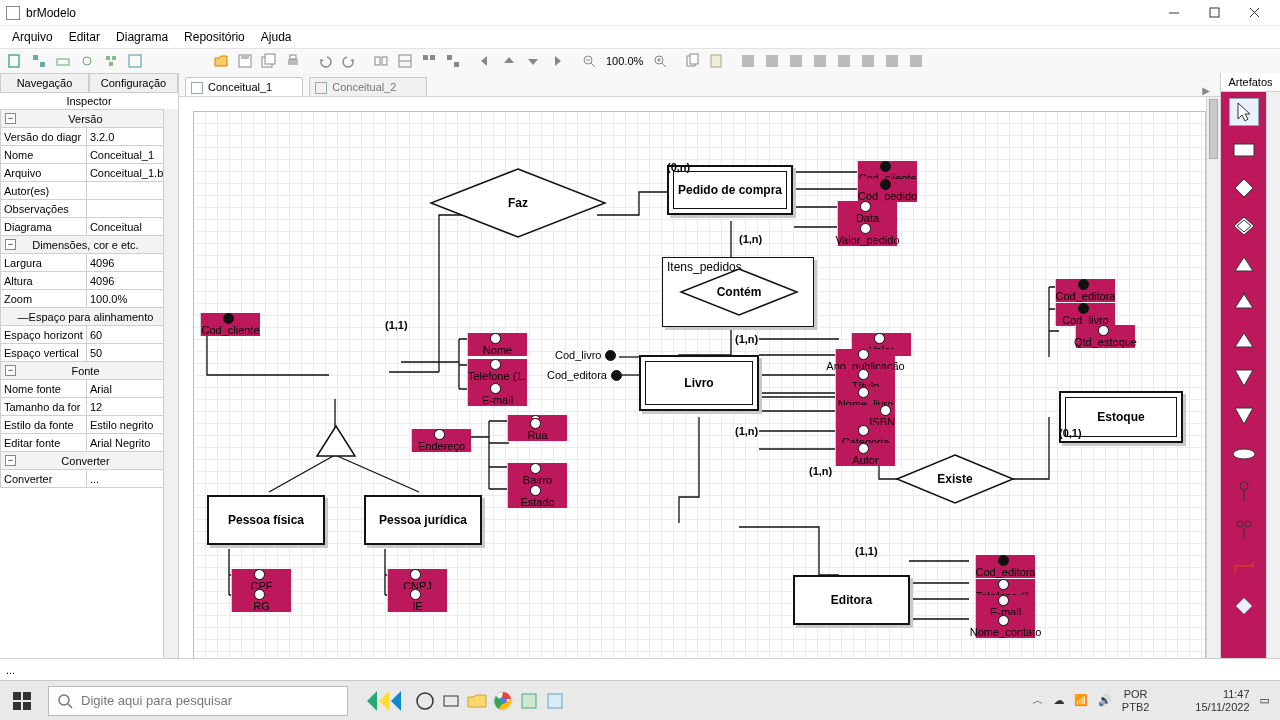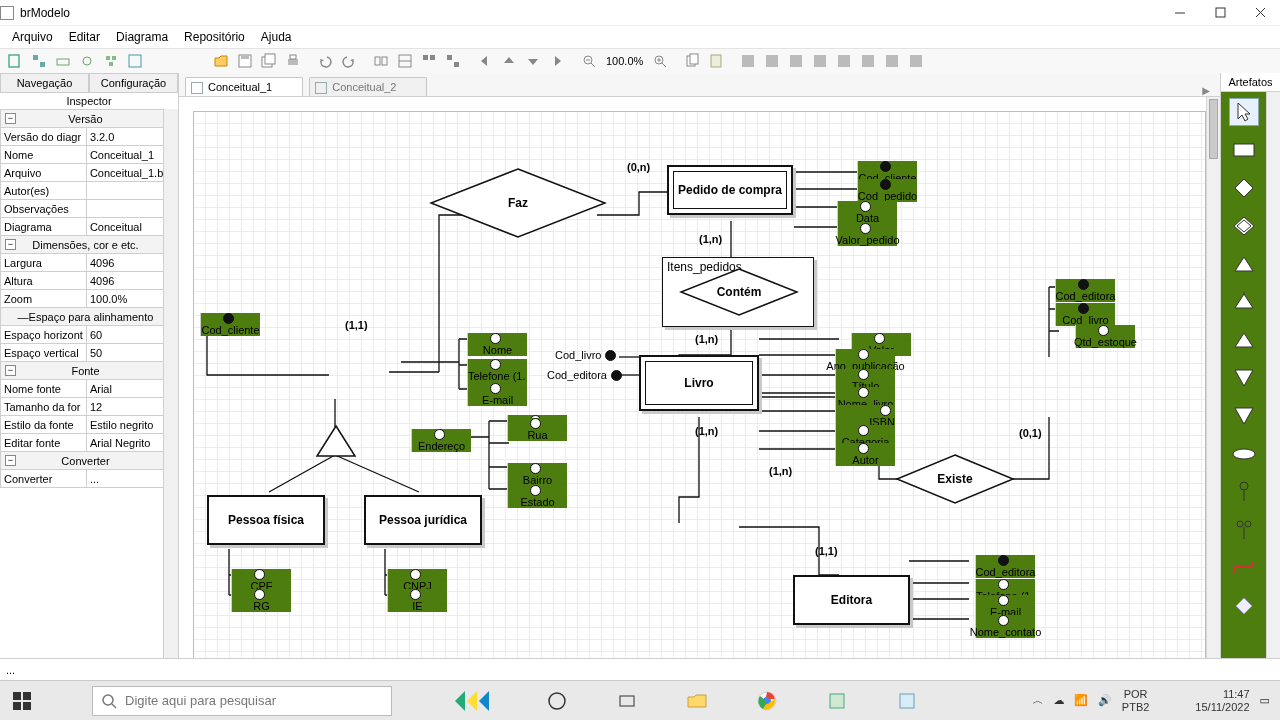--- a/index.html
+++ b/index.html
@@ -1,19 +1,19 @@
 <!DOCTYPE html>
 <html><head>
 <meta charset="utf-8">
 <style>
 * { box-sizing: border-box; margin: 0; padding: 0; font-family: "Segoe UI", Tahoma, sans-serif; }
 body { width: 1280px; height: 720px; overflow: hidden; background: #fff; position: relative; font-size: 12px; }
 
 
-.titlebar { height: 26px; display: flex; align-items: center; padding: 0 0; background: #fff; border-bottom: 1px solid #eee; }
+.titlebar { height: 26px; display: flex; align-items: center; padding: 0 6px; background: #fff; border-bottom: 1px solid #eee; }
 .titlebar .logo { width: 14px; height: 14px; border: 1px solid #888; margin-right: 6px; }
 .titlebar .title { flex: 0 0 auto; font-size: 12px; }
 .titlebar .spacer { flex: 1; }
 .winbtn { width: 40px; height: 24px; display: flex; align-items: center; justify-content: center; font-size: 12px; color: #333; }
 .winbtn svg { stroke: #333; }
 
 
 .menubar { height: 22px; display: flex; align-items: center; padding: 0 4px; gap: 0; background: #fff; }
 .menubar .item { padding: 2px 8px; font-size: 12px; }
 
@@ -62,41 +62,41 @@
 .entity.weak::after { content:""; position:absolute; inset:4px; border:1px solid #111; }
 .rel { position: absolute; display:flex; align-items:center; justify-content:center; font-size:12px; font-weight:bold; }
 .rel svg { position:absolute; inset:0; }
 .rel span { position:relative; z-index:2; }
 .attr { position:absolute; display:flex; align-items:center; font-size:11px; }
 .attr .dot { width:11px; height:11px; border:1.5px solid #111; border-radius:50%; background:#fff; margin-right:4px; flex-shrink:0; }
 .attr.pk .dot { background:#111; }
 .attr.right { flex-direction: column; }
 .attr.leftlbl { flex-direction: row-reverse; }
 .attr.leftlbl .dot { margin-right:0; margin-left:4px; }
-.card { position:absolute; font-size:11px; font-weight:bold; }
-
-
-.right { width: 60px; border-left: 1px solid #cfcfcf; background:#4d7c0f; display:flex; flex-direction:column; }
+.card { position:absolute; font-size:11px; font-weight:bold;margin-left:40px; }
+
+
+.right { width: 60px; border-left: 1px solid #cfcfcf; background:#be185d; display:flex; flex-direction:column; }
 .right .hdr { font-size:11px; text-align:center; padding:3px 0; border-bottom:1px solid #d0d0d0; background:#fff; }
 .right .palette { flex:1; display:flex; flex-direction:column; align-items:center; padding:6px 0; gap:10px; }
 .palette .pbtn { width:30px; height:28px; display:flex; align-items:center; justify-content:center; border:1px solid transparent; }
 .palette .pbtn.sel { background:#e8f0fb; border:1px solid #8ab; }
 .right .scol { width:14px; }
 
 
 .vsb { position:absolute; right:0; top:0; bottom:14px; width:14px; background:#f0f0f0; border-left:1px solid #d6d6d6; }
 .vsb .thumb { position:absolute; left:2px; right:2px; top:2px; height:60px; background:#c9c9c9; border:1px solid #aaa; }
 .hsb { position:absolute; left:0; right:14px; bottom:0; height:14px; background:#f0f0f0; border-top:1px solid #d6d6d6; }
 .hsb .thumb { position:absolute; top:2px; bottom:2px; left:18px; width:220px; background:#c9c9c9; border:1px solid #aaa; }
 .hsb .arrow, .vsb .arrow { position:absolute; width:14px; height:14px; display:flex; align-items:center; justify-content:center; font-size:9px; color:#555; } 
 .infobar { position:absolute; left:0; right:0; bottom:40px; height:22px; border-top:1px solid #cfcfcf; display:flex; align-items:center; padding:0 6px; font-size:11px; background:#fff; }
 .infobar .spacer { flex:1; }
 
 
-.taskbar { position:absolute; left:0; right:0; bottom:0; height:40px; background:#e9e9e9; display:flex; align-items:center; border-top:1px solid #c9c9c9;gap:44px; }
+.taskbar { position:absolute; left:0; right:0; bottom:0; height:40px; background:#e9e9e9; display:flex; align-items:center; border-top:1px solid #c9c9c9; }
 .taskbar .start { width:44px; height:40px; display:flex; align-items:center; justify-content:center; }
 .taskbar .search { flex:0 0 300px; height:30px; margin:0 4px; background:#fff; border:1px solid #bbb; display:flex; align-items:center; padding:0 8px; color:#777; gap:8px; font-size:13px; }
 .taskbar .tray { margin-left:auto; display:flex; align-items:center; gap:10px; padding:0 10px; font-size:11px; color:#333; }
 .taskbar .tbicon { width:26px; height:26px; display:flex; align-items:center; justify-content:center; }
 .taskbar .tclock { text-align:right; line-height:1.1; font-size:11px;margin-left:36px; }
 </style>
 </head>
 <body>
 
 <div class="titlebar">
@@ -495,20 +495,23 @@
         </div>
       <div class="entity weak" style="left:488px; top:68px; width:126px; height:50px;">
           <span>Pedido de compra</span>
         </div>
       <div class="entity weak" style="left:460px; top:258px; width:120px; height:56px;">
           <span>Livro</span>
         </div>
       <div class="entity" style="left:614px; top:478px; width:117px; height:50px;">
           <span>Editora</span>
         </div>
+      <div class="entity weak" style="left:880px; top:294px; width:124px; height:52px;">
+          <span>Estoque</span>
+        </div>
 
       <svg style="position:absolute; left:136px; top:327px; width:42px; height:34px;">
           <polygon points="21,2 40,32 2,32" fill="#fff" stroke="#111" stroke-width="1.5"></polygon>
         </svg>
 
       <div class="rel" style="left:250px; top:70px; width:178px; height:72px;">
         <svg viewBox="0 0 178 72">
             <polygon points="89,2 176,36 89,70 2,36" fill="#fff" stroke="#111" stroke-width="1.5"></polygon>
           </svg>
           <span>Faz</span>

